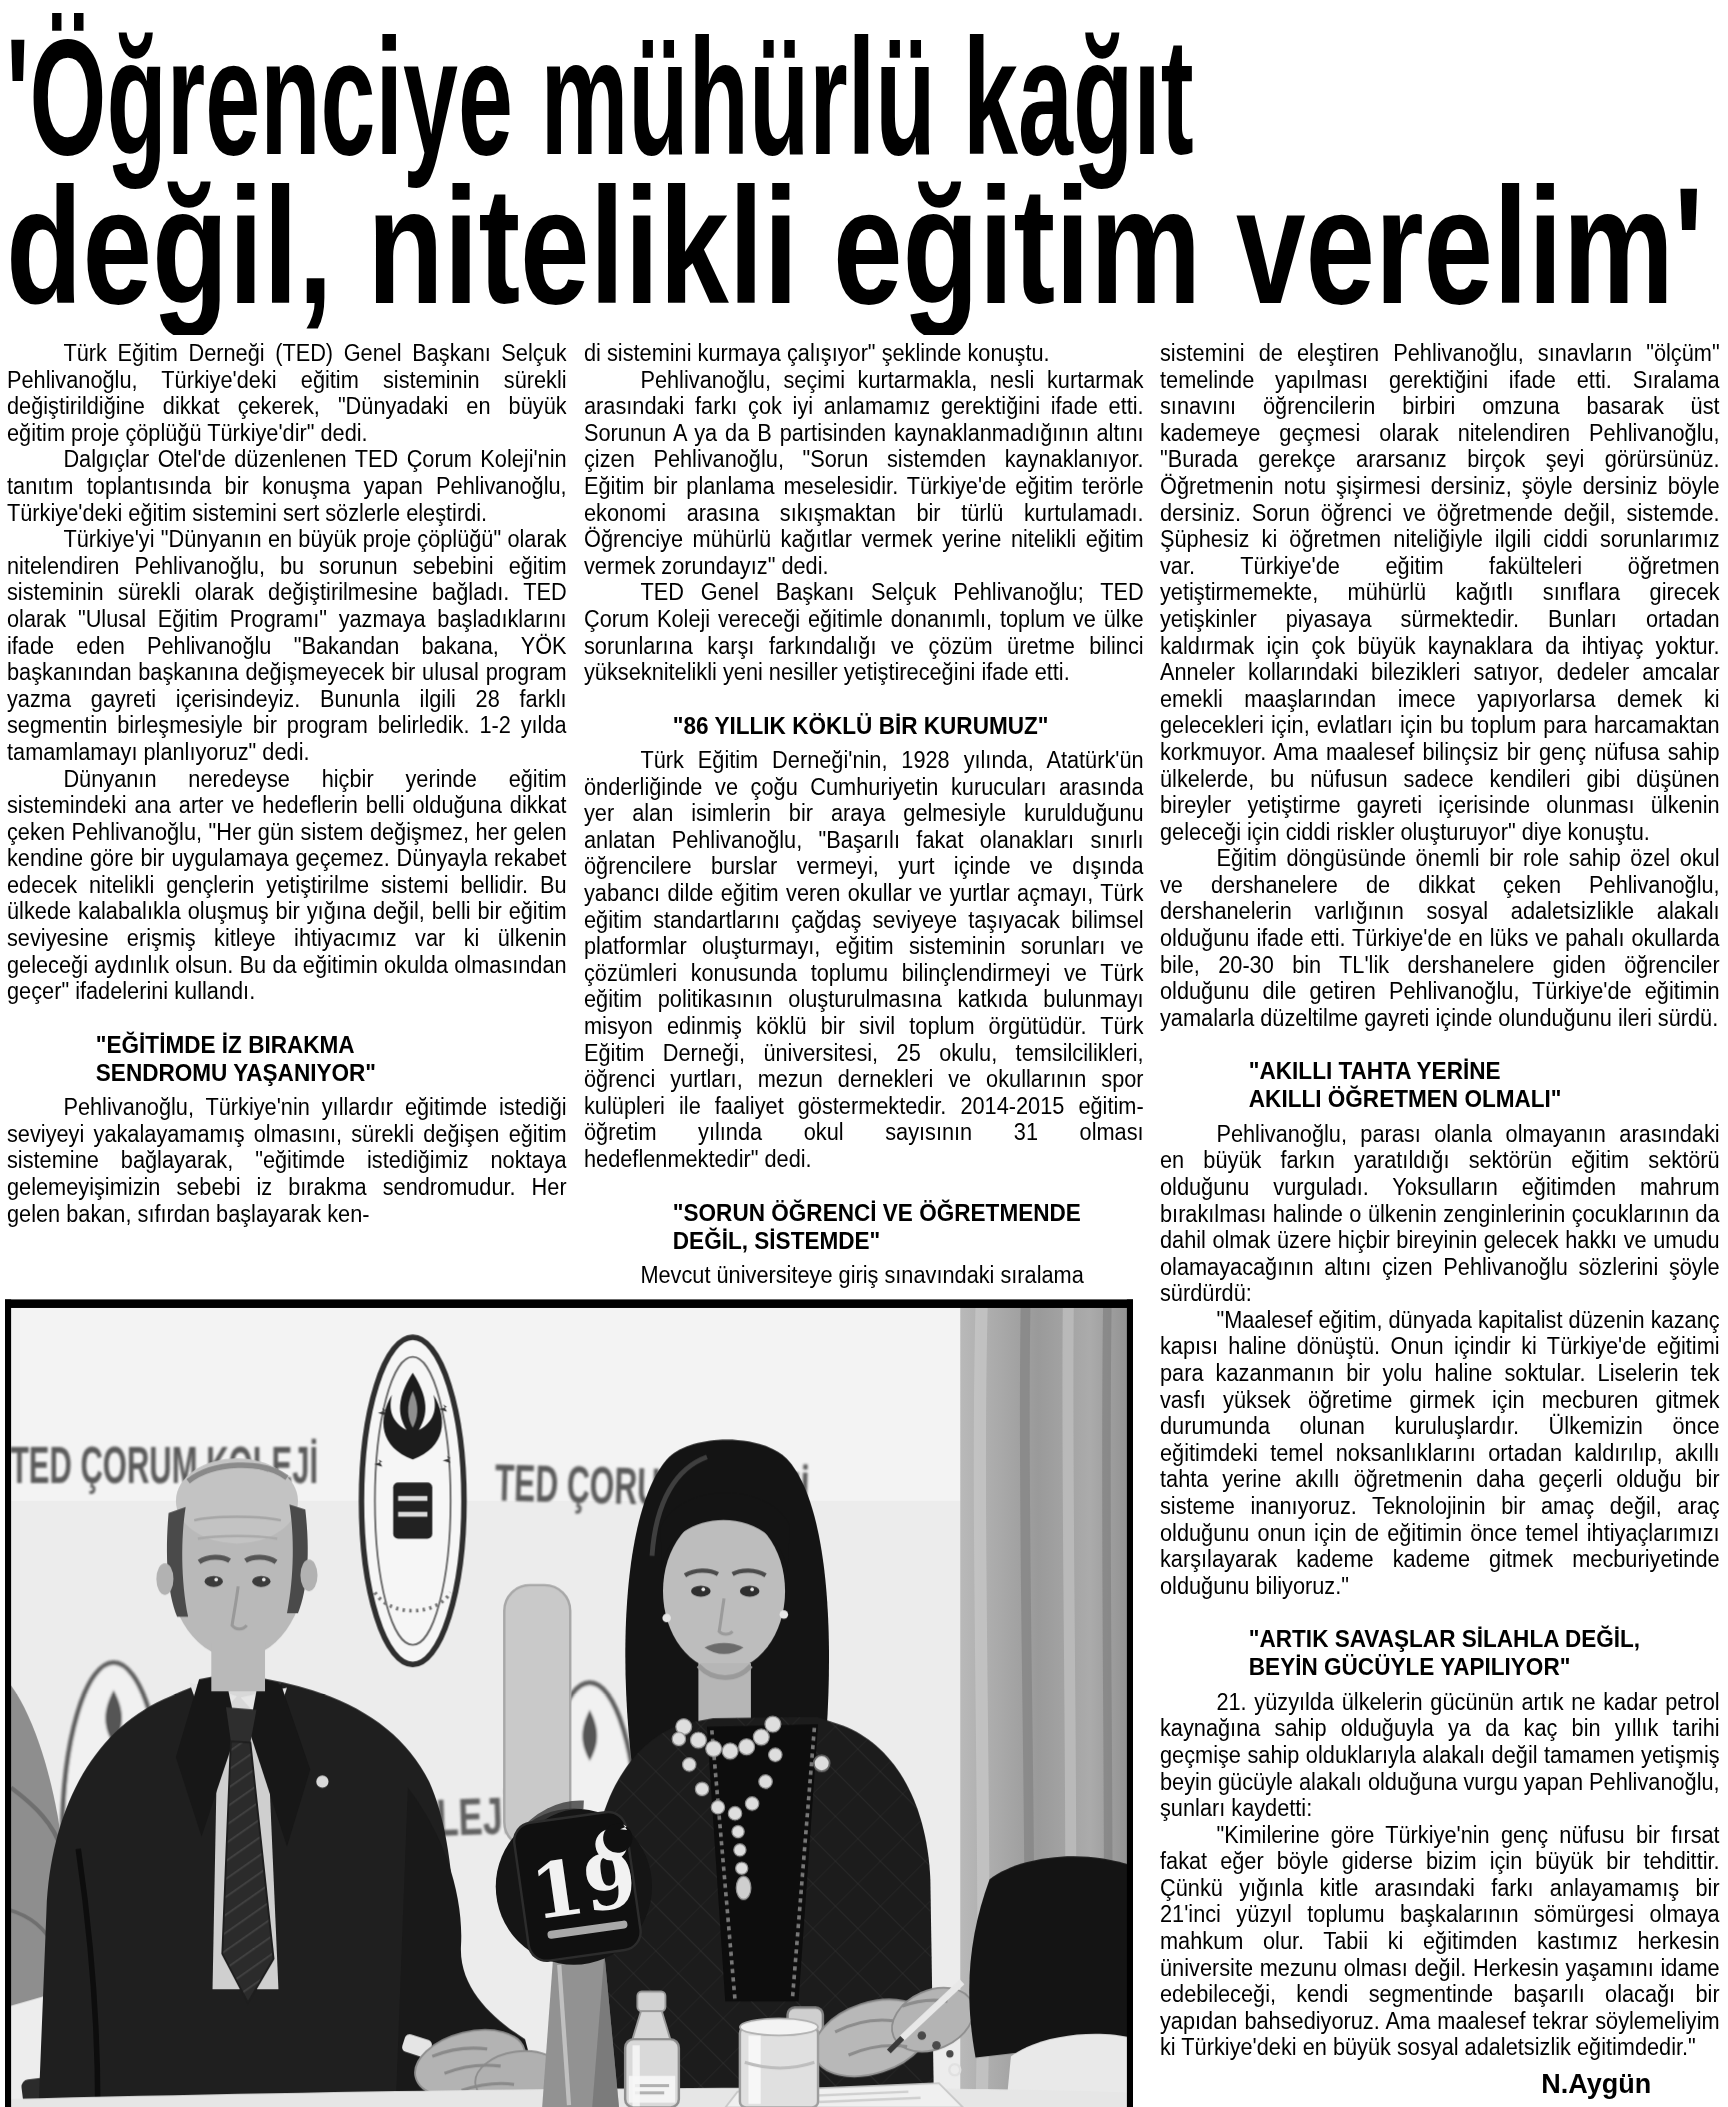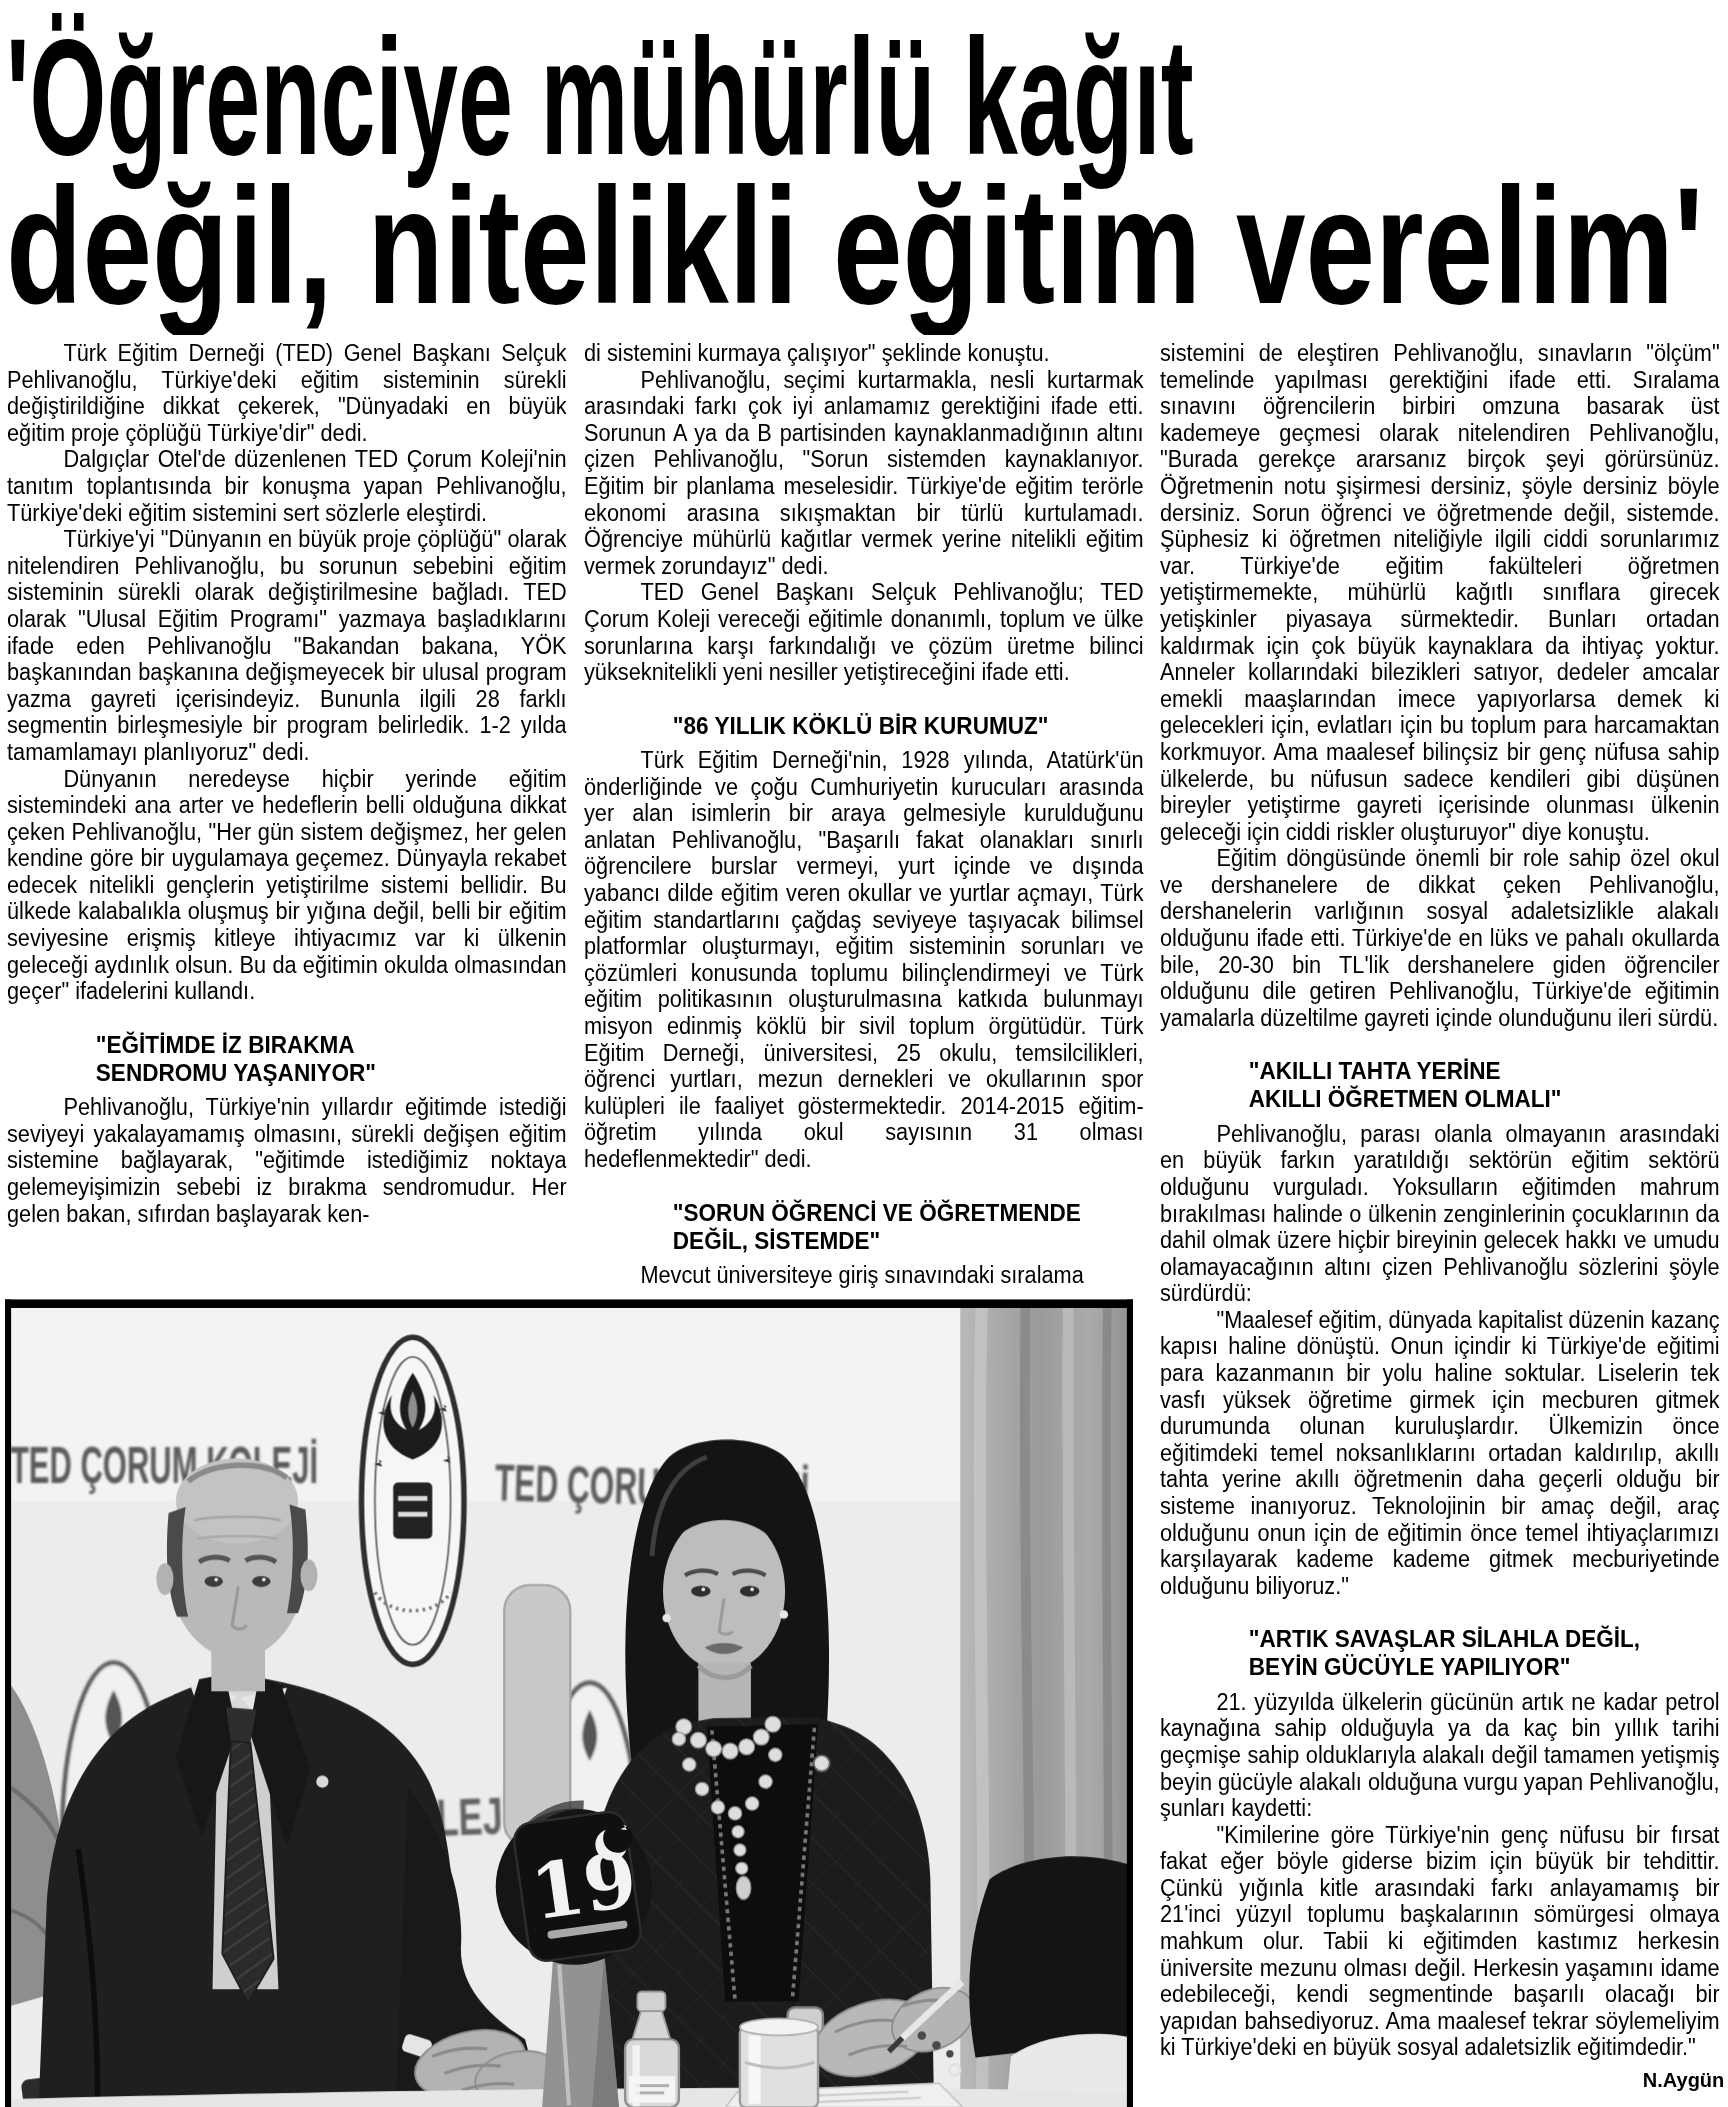--- a/index.html
+++ b/index.html
@@ -18,21 +18,21 @@
   #col3{left:1160px;height:1765px;}
   .p{text-indent:61px;margin:0;}
   .p.noindent{text-indent:0;}
   .h{
     font-weight:bold;font-size:24.4px;line-height:28px;
     white-space:pre-line;text-align:left;padding-left:96px;
     margin:26px 0 7.3px 0;
   }
   #byline{
     position:absolute;top:2069px;right:3.7px;width:256px;
-    font-weight:bold;font-size:20px;text-align:right;
+    font-weight:bold;font-size:27px;text-align:center;
   }
   #photo-wrap{position:absolute;left:4.9px;top:1299px;width:1128px;height:809px;}
 </style>
 </head>
 <body>
 
 <svg id="headline-svg" width="1728" height="335" viewBox="0 0 2830 548">
   <text x="10" y="252" font-size="272" font-weight="bold" fill="#000" font-family="Liberation Sans, DejaVu Sans, sans-serif" textLength="1945" lengthAdjust="spacingAndGlyphs">'Öğrenciye mühürlü kağıt</text>
   <text x="10" y="496" font-size="272" font-weight="bold" fill="#000" font-family="Liberation Sans, DejaVu Sans, sans-serif" textLength="2780" lengthAdjust="spacingAndGlyphs">değil, nitelikli eğitim verelim'</text>
 </svg>

